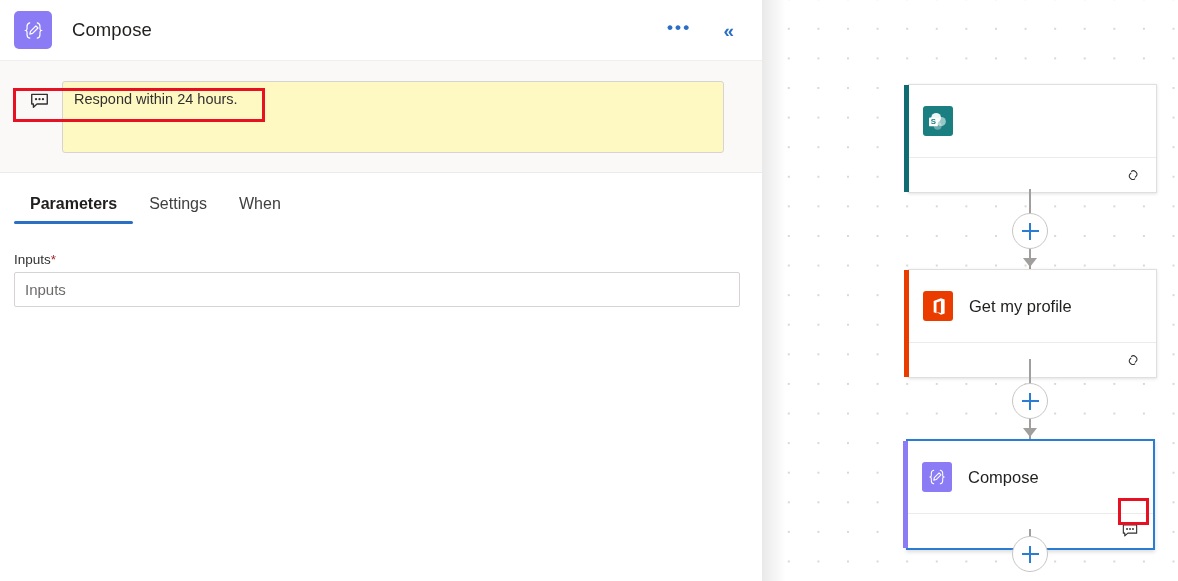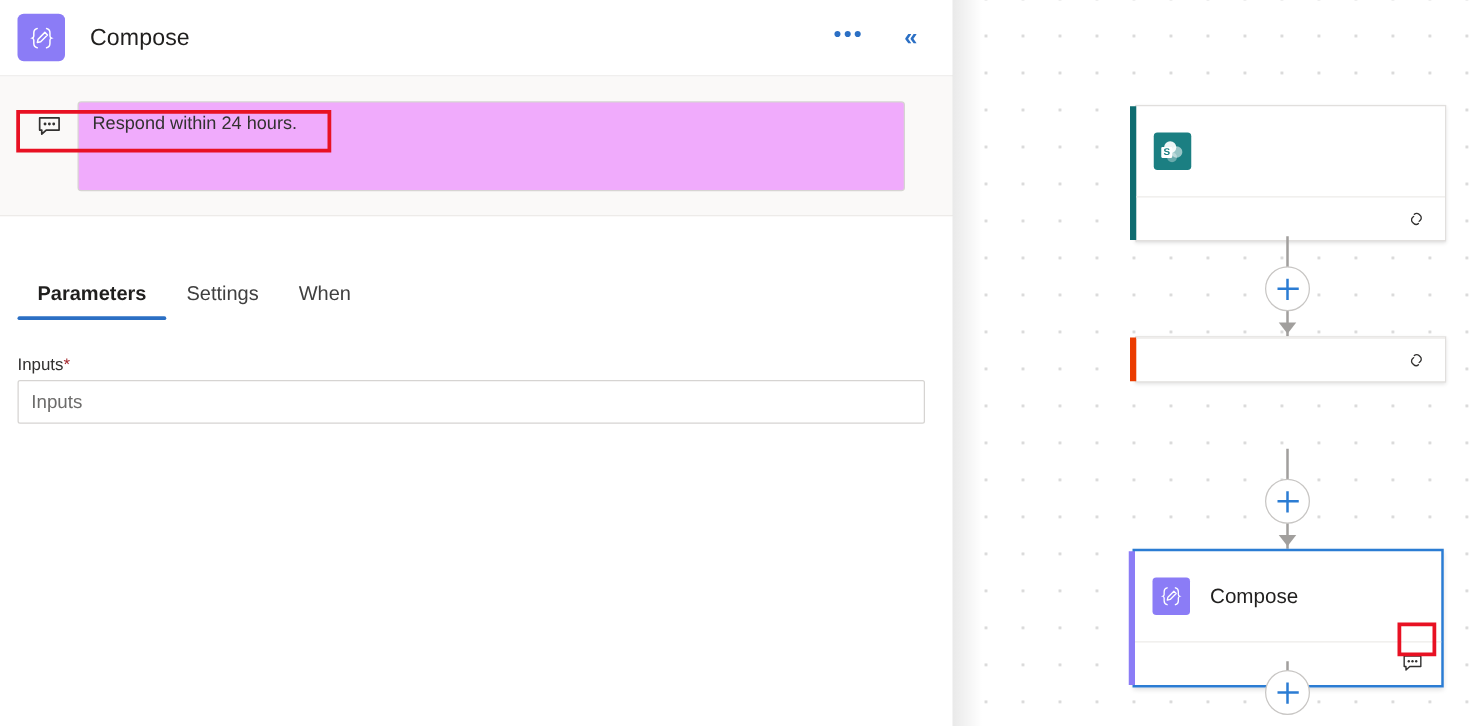--- a/index.html
+++ b/index.html
@@ -81,21 +81,21 @@
     padding: 20px 38px 0 16px;
   }
   .comment-icon-cell {
     width: 46px; height: 40px;
     display: flex; align-items: center; justify-content: center;
     flex: 0 0 auto;
   }
   .comment-textarea {
     flex: 1 1 auto;
     height: 72px;
-    background: #f0abfc;
+    background: #fef9c3;
     border: 1px solid #d6d4d2;
     border-radius: 3px;
     padding: 7px 11px;
     font-family: "Liberation Sans", sans-serif;
     font-size: 14.5px;
     color: #323130;
     resize: none;
     outline: none;
     line-height: 1.45;
   }
@@ -116,21 +116,21 @@
     gap: 0;
   }
   .tab {
     position: relative;
     background: none; border: 0; cursor: pointer;
     padding: 0 16px 11px 16px;
     font-family: "Liberation Sans", sans-serif;
     font-size: 16px;
     color: #404040;
   }
-  .tab.active { font-weight: 700; color: #201f1e; margin-top: 32px; }
+  .tab.active { font-weight: 700; color: #201f1e; }
   .tab.active::after {
     content: "";
     position: absolute; left: 0; right: 0; bottom: 0;
     height: 3px; background: #2b6fc4;
     border-radius: 2px;
   }
 
   
   .form { padding: 28px 22px 0 14px; }
   .field-label {
@@ -312,20 +312,28 @@
     </div>
 
     <div class="connector" id="conn-1"></div>
     <button class="plus-btn" id="plus-1">
       <span class="plus-glyph"></span>
     </button>
     <div class="arrow-head" id="arr-1"></div>
 
     <div class="node" id="node-profile">
       <div class="accent" style="background:#eb3c00"></div>
+      <div class="node-main">
+        <div class="node-icon" style="background:#eb3c00">
+          <svg width="21" height="21" viewBox="0 0 24 24" aria-hidden="true">
+            <path d="M14.8 2.5 6.5 5.6v12.9l3.2 1.3V7.4l5.1-1.6v13.6l-5.1-1.2 5.1 3.3 4.2-1.6V4.1l-4.2-1.6z" fill="#ffffff"></path>
+          </svg>
+        </div>
+        <div class="node-label">Get my profile</div>
+      </div>
       <div class="node-footer">
         <button class="icon-btn">
           <svg width="17" height="17" viewBox="0 0 20 20" aria-hidden="true">
             <path d="M7.6 5.2a3.1 3.1 0 0 1 4.4 0l1.2 1.2a3.1 3.1 0 0 1 0 4.4l-1.1 1.1" fill="none" stroke="#323130" stroke-width="1.25" stroke-linecap="round"></path>
             <path d="M11.5 13.9a3.1 3.1 0 0 1-4.4 0l-1.2-1.2a3.1 3.1 0 0 1 0-4.4l1.1-1.1" fill="none" stroke="#323130" stroke-width="1.25" stroke-linecap="round"></path>
           </svg>
         </button>
       </div>
     </div>
 

